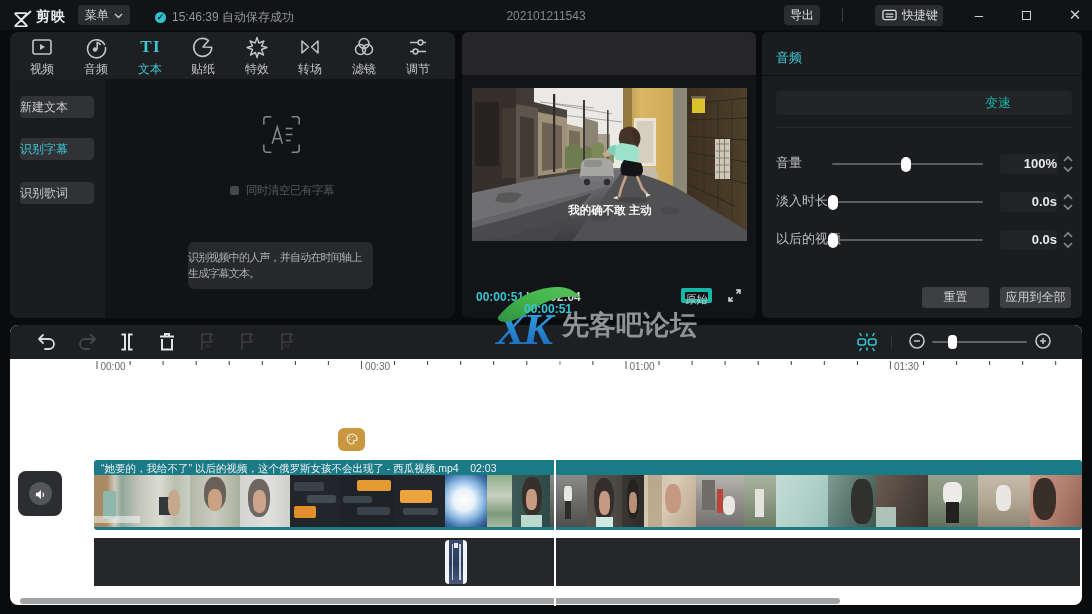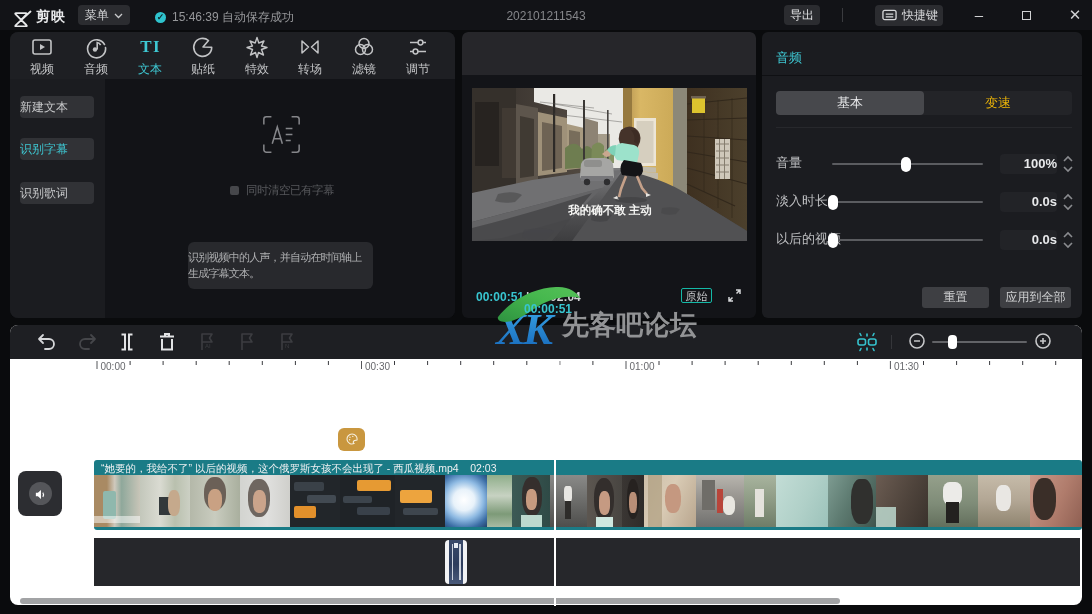--- a/index.html
+++ b/index.html
@@ -42,31 +42,31 @@
   color:#fff; font-size:13px; text-align:center; line-height:20px; }
 .descbox { left:83px; top:163px; width:185px; height:47px; background:#28292d; border-radius:6px;
   color:#aeafb1; font-size:11px; letter-spacing:-0.8px; line-height:16px; padding:7px 0; white-space:nowrap; overflow:hidden; }
 
 
 #preview { left:462px; top:32px; width:294px; height:286px; background:#131418; border-radius:6px; overflow:hidden;}
 #video { left:10px; top:56px; width:275px; height:153px; background:#555; overflow:hidden; }
 .vtime { top:258px; font-size:12px; font-weight:bold; }
 .t1 { left:14px; color:#38c5d0; width:49px; overflow:hidden; white-space:nowrap; }
 .t2 { left:64px; color:#cfd0d2; }
-.origbtn { left:219px; top:256px; width:31px; height:15px; border:1px solid #14b8a6; border-radius:2px;
+.origbtn { left:219px; top:256px; width:31px; height:15px; border:4px solid #14b8a6; border-radius:2px;
   color:#c9cacc; font-size:11px; text-align:center; line-height:14px; }
 
 
 #audiopanel { left:762px; top:32px; width:320px; height:286px; background:#1b1c20; border-radius:6px;}
 .aphead { left:14px; top:17px; font-size:13px; color:#3ec7d2; }
 .aphr { left:0px; top:43px; width:320px; height:1px; background:#0f1013; }
 .tabbar { left:14px; top:59px; width:296px; height:24px; background:#232428; border-radius:4px; }
 .tabsel { left:0; top:0; width:148px; height:24px; background:#47484c; border-radius:4px;
   color:#e8e9eb; font-size:13px; text-align:center; line-height:24px; }
-.tabun { left:148px; top:0; width:148px; height:24px; color:#eab308; font-size:13px;
+.tabun { left:148px; top:0; width:148px; height:24px; color:#14b8a6; font-size:13px;
   text-align:center; line-height:24px; }
 .aphr2 { left:14px; top:95px; width:296px; height:1px; background:#27282c; }
 .srow { left:0; top:0; width:320px; height:20px; }
 .slabel { left:14px; font-size:13px; color:#bdbec0; }
 .strack { left:70px; top:9px; width:151px; height:2px; background:#5b5c60; border-radius:1px; }
 .sthumb { top:3px; width:10px; height:15px; background:#fff; border-radius:5px; }
 .svalbox { left:238px; top:0px; width:57px; height:20px; background:#222327; border-radius:4px;
   color:#e8e9eb; font-size:13px; font-weight:bold; text-align:right; line-height:20px; }
 .spin { left:300px; top:1px; width:12px; height:18px; }
 .bbtn { top:255px; height:21px; background:#3e3f43; border-radius:3px; color:#d2d3d5;
@@ -291,21 +291,20 @@
       <g stroke="#d6d7d9" stroke-width="1.5" fill="none">
         <path d="M8 1 h4 v4 M5 12 H1 V8 M12 1 L8.5 4.5 M1 12 L4.5 8.5"></path>
       </g>
     </svg>
   </div>
 
   <div id="audiopanel" class="abs">
     <div class="abs aphead">音频</div>
     <div class="abs aphr"></div>
     <div class="abs tabbar">
-      <div class="abs tabsel">基本</div>
       <div class="abs tabun">变速</div>
     </div>
     <div class="abs aphr2"></div>
     <div class="abs srow" style="top:122px;">
       <div class="abs slabel">音量</div>
       <div class="abs strack"></div>
       <div class="abs sthumb" style="left:139px;"></div>
       <div class="abs svalbox">100%</div>
       <svg class="abs spin" viewBox="0 0 12 18">
           <path d="M2 6 L6 2 L10 6 M2 12 L6 16 L10 12" stroke="#8a8b8f" stroke-width="1.6" fill="none"></path>

